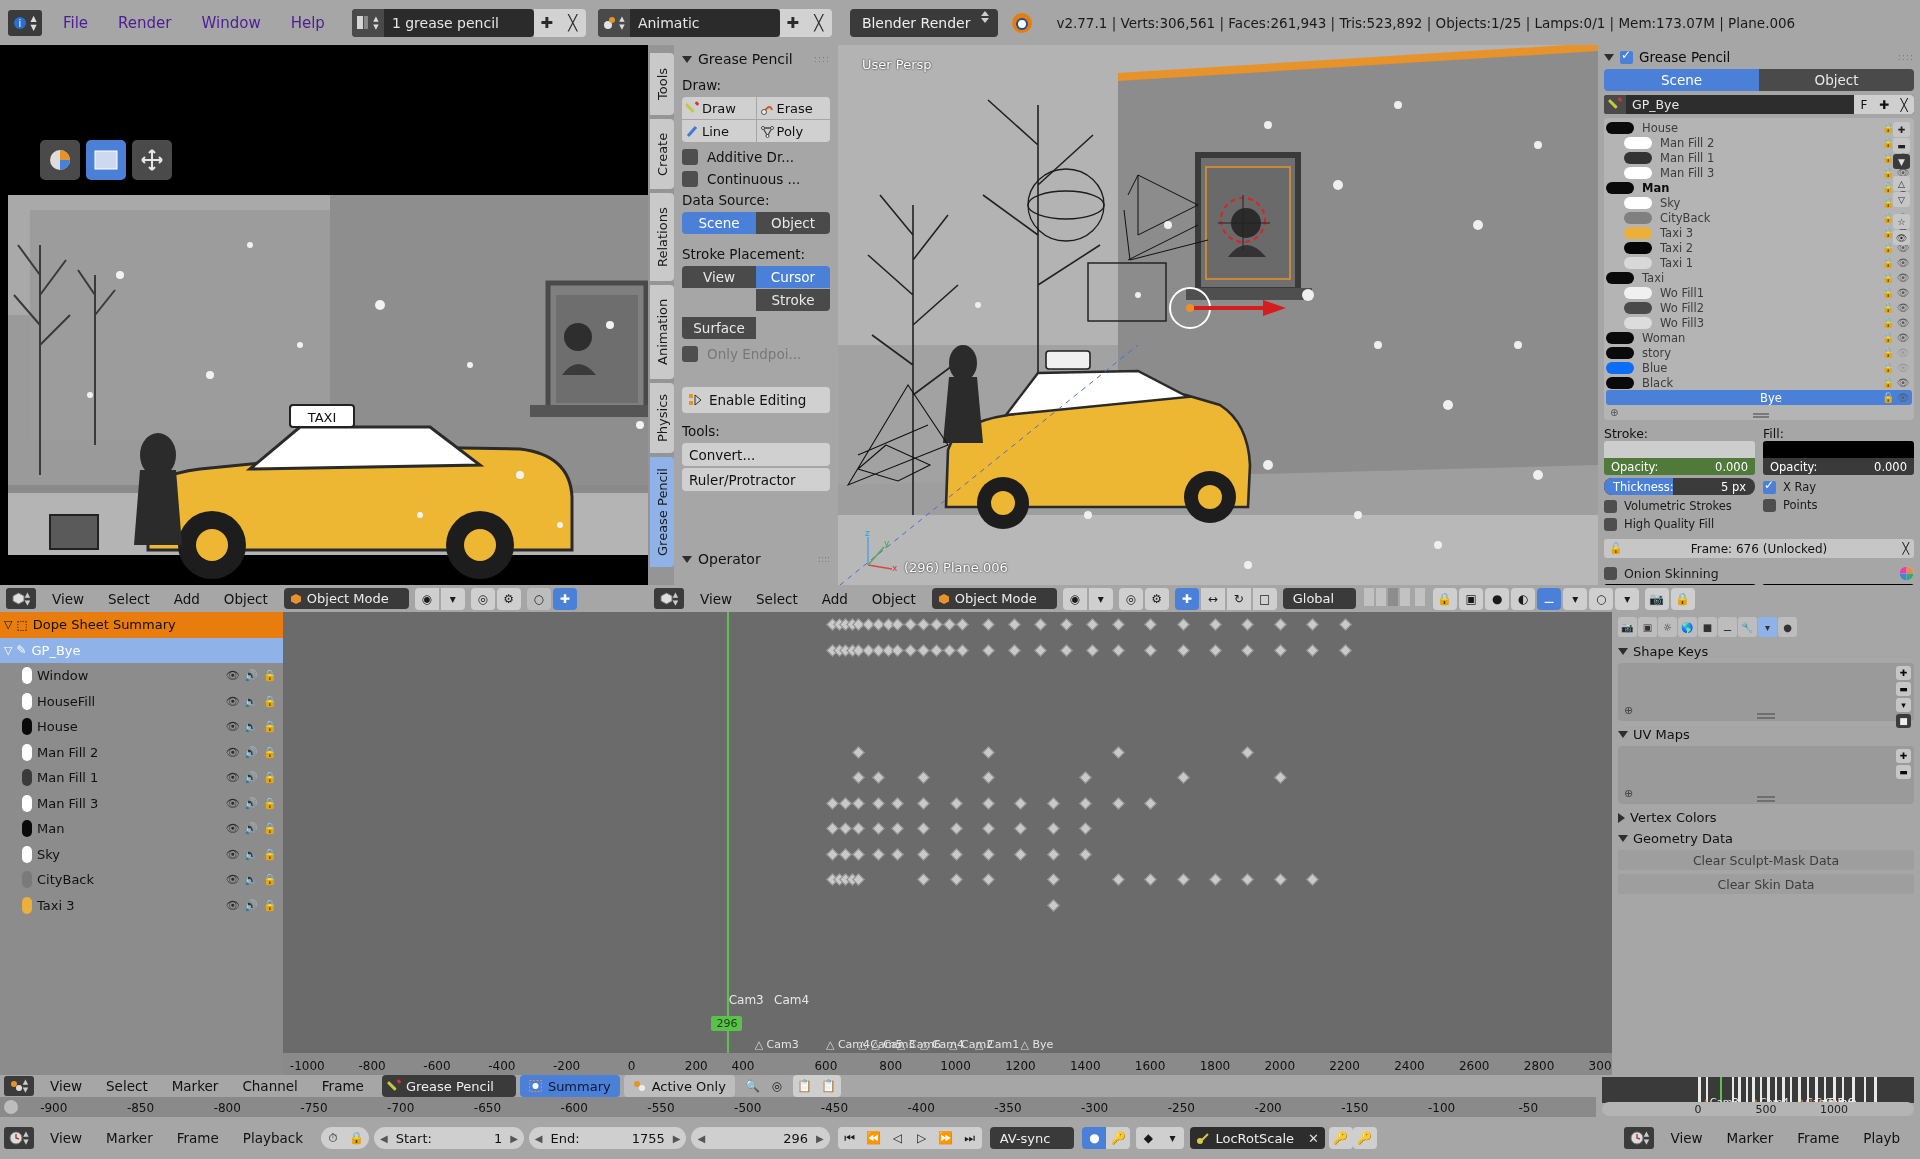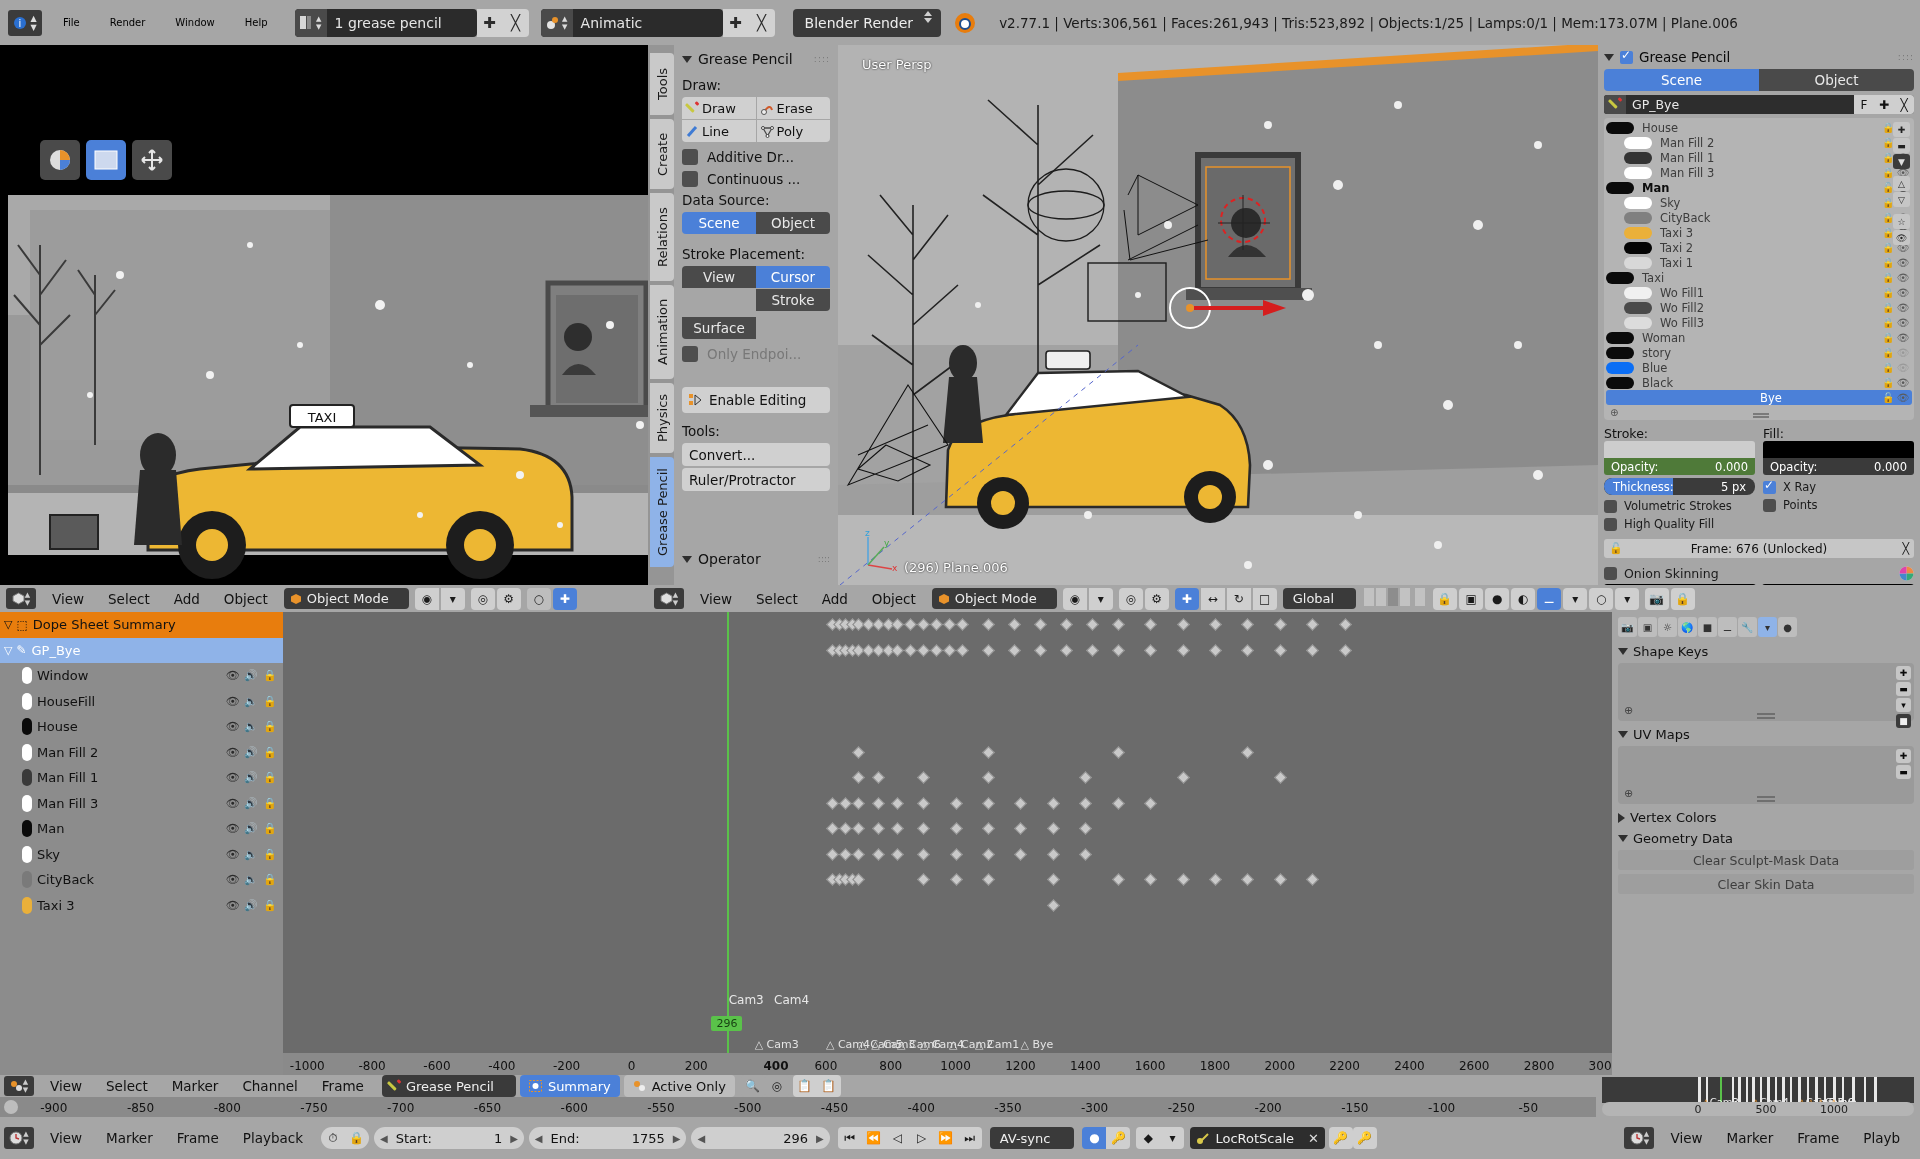--- a/index.html
+++ b/index.html
@@ -4,21 +4,21 @@
 <style>
   * { box-sizing: border-box; margin:0; padding:0; }
   html,body { width:1920px; height:1159px; overflow:hidden;
     font-family:"DejaVu Sans", sans-serif; font-size:13px; color:#0a0a0a;
     background:#a6a6a6; -webkit-font-smoothing:antialiased; }
   
   #topbar{position:absolute;left:0;top:0;width:1920px;height:45px;background:#a6a6a6;
     display:flex;align-items:center;padding-left:8px;gap:0;}
   .tb-icon{width:34px;height:26px;background:#3b3b3b;border-radius:3px;display:flex;align-items:center;
     justify-content:center;color:#e8e8e8;font-size:14px;margin-right:6px;position:relative;}
-  .tb-menu{padding:0 15px;font-size:10px;color:#000000;cursor:default;}
+  .tb-menu{padding:0 15px;font-size:15px;color:#4c1d95;cursor:default;}
   .combo{display:flex;align-items:center;height:28px;background:#2b2b2b;border-radius:4px;color:#e6e6e6;
     font-size:14px;margin-left:4px;}
   .combo .ibox{width:32px;height:28px;background:#4a4a4a;border-radius:4px 0 0 4px;display:flex;
     align-items:center;justify-content:center;position:relative;}
   .combo .txt{padding:0 10px 0 8px;min-width:150px;white-space:nowrap;}
   .sqbtn{width:26px;height:28px;background:#d2d2d2;display:flex;align-items:center;justify-content:center;
     font-size:15px;color:#2b2b2b;}
   .sqbtn.first{border-radius:0;}
   .sqbtn.last{border-radius:0 4px 4px 0;}
   .engine{height:28px;background:#3a3a3a;color:#eee;border-radius:4px;display:flex;align-items:center;
@@ -153,21 +153,21 @@
   #bottombar{position:absolute;left:0;top:1117px;width:1920px;height:42px;background:#a6a6a6;
     display:flex;align-items:center;padding-left:4px;}
   .pill{display:flex;align-items:center;height:22px;background:#cfcfcf;border-radius:11px;
     font-size:13px;color:#111;padding:0 4px;margin-left:5px;}
   .pill .lab{padding:0 6px;} .pill .val{padding:0 6px;font-weight:normal;}
   .arrL,.arrR{font-size:10px;color:#555;padding:0 2px;}
   .iconbtn{width:24px;height:22px;background:#cfcfcf;display:flex;align-items:center;
     justify-content:center;font-size:12px;color:#1a1a1a;}
   .gpsel{display:flex;align-items:center;height:22px;background:#3a3a3a;color:#eee;border-radius:4px;
     font-size:13px;padding:0 22px 0 6px;position:relative;margin-left:6px;gap:5px;}
-  .sumbtn{display:flex;align-items:center;gap:6px;height:22px;background:#4b80d8;color:#ffffff;
+  .sumbtn{display:flex;align-items:center;gap:6px;height:22px;background:#4b80d8;color:#0f172a;
     border-radius:4px;font-size:13px;padding:0 9px;margin-left:4px;}
   .actonly{display:flex;align-items:center;gap:6px;height:22px;background:#bdbdbd;color:#111;
     border-radius:4px;font-size:13px;padding:0 9px;margin-left:4px;}
   .avsync{display:flex;align-items:center;height:22px;background:#3a3a3a;color:#eee;border-radius:4px;
     font-size:13px;padding:0 24px 0 10px;position:relative;margin-left:8px;}
   .locrot{display:flex;align-items:center;height:22px;background:#2d2d2d;color:#eee;border-radius:4px;
     font-size:13px;padding:0 6px;gap:6px;margin-left:6px;}
   
   .pencil{width:13px;height:13px;position:relative;display:inline-block;flex:none;}
   .pencil:before{content:"";position:absolute;left:1px;top:1px;width:11px;height:3px;background:#c8c840;
@@ -1053,21 +1053,21 @@
         <div style="position: absolute; bottom: 22px; left: 428.405px; background: rgb(90, 194, 74); color: rgb(22, 63, 18); font-size: 11px; padding: 1px 5px; border-radius: 2px;">296</div>
       </div>
     <div id="rulerDS">
         <span class="rtick" style="left: 24.311px;">-1000</span>
         <span class="rtick" style="left: 89.1402px;">-800</span>
         <span class="rtick" style="left: 153.97px;">-600</span>
         <span class="rtick" style="left: 218.799px;">-400</span>
         <span class="rtick" style="left: 283.628px;">-200</span>
         <span class="rtick" style="left: 348.457px;">0</span>
         <span class="rtick" style="left: 413.287px;">200</span>
-        <span class="rtick" style="left: 493px; font-weight: bold;">400</span>
+        <span class="rtick" style="left: 460px;">400</span>
         <span class="rtick" style="left: 542.945px;">600</span>
         <span class="rtick" style="left: 607.774px;">800</span>
         <span class="rtick" style="left: 672.604px;">1000</span>
         <span class="rtick" style="left: 737.433px;">1200</span>
         <span class="rtick" style="left: 802.262px;">1400</span>
         <span class="rtick" style="left: 867.091px;">1600</span>
         <span class="rtick" style="left: 931.921px;">1800</span>
         <span class="rtick" style="left: 996.75px;">2000</span>
         <span class="rtick" style="left: 1061.58px;">2200</span>
         <span class="rtick" style="left: 1126.41px;">2400</span>

